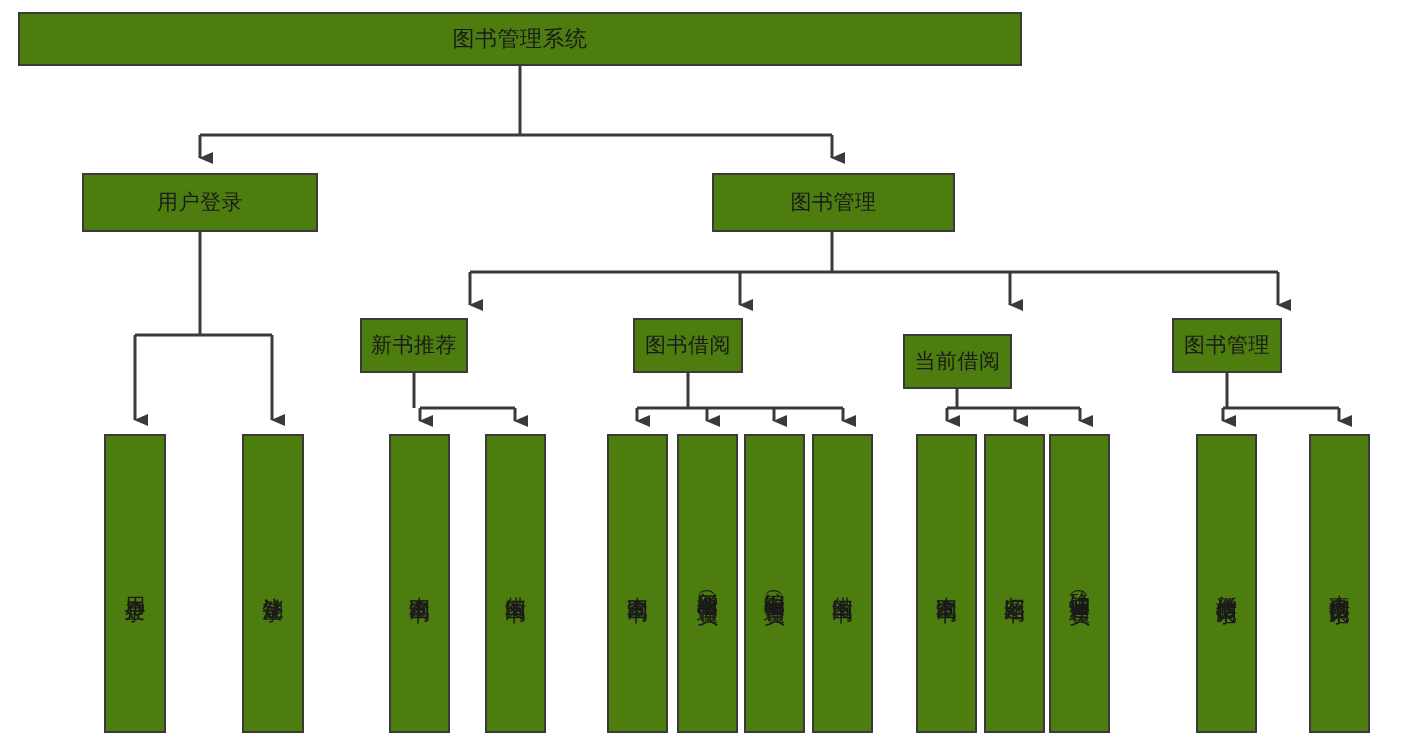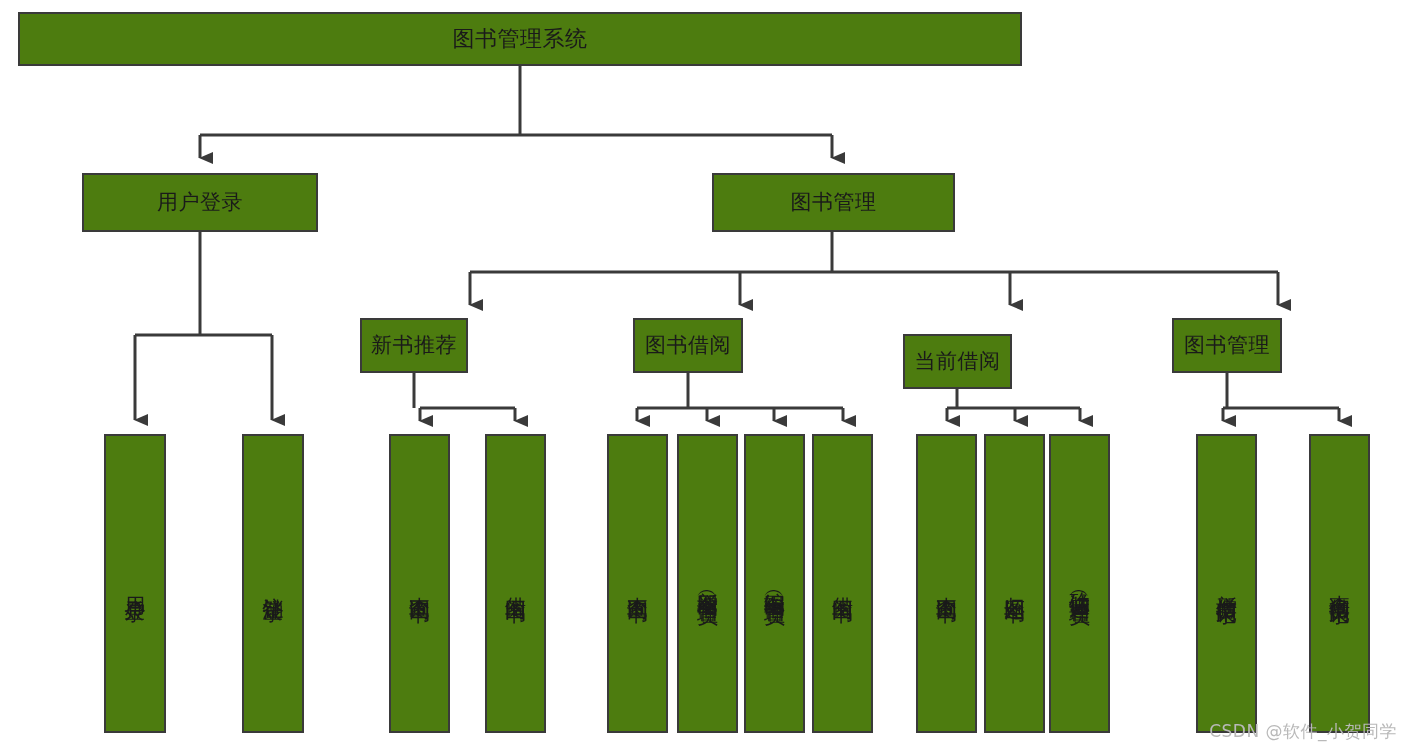--- a/index.html
+++ b/index.html
@@ -140,15 +140,14 @@
   <div class="node node-v" style="left:744px; top:434px; width:61px; height:299px;">编辑图书（管理员）</div>
   <div class="node node-v" style="left:812px; top:434px; width:61px; height:299px;">借阅图书</div>
 
   <div class="node node-v" style="left:916px; top:434px; width:61px; height:299px;">查询图书</div>
   <div class="node node-v" style="left:984px; top:434px; width:61px; height:299px;">归还图书</div>
   <div class="node node-v" style="left:1049px; top:434px; width:61px; height:299px;">确认归还（管理员）</div>
 
   <div class="node node-v" style="left:1196px; top:434px; width:61px; height:299px;">新增借阅记录</div>
   <div class="node node-v" style="left:1309px; top:434px; width:61px; height:299px;">查询借阅记录</div>
 
-  <div class="watermark">CSDN @软件_小贺同学</div>
 
 </div>
 
 </body></html>

